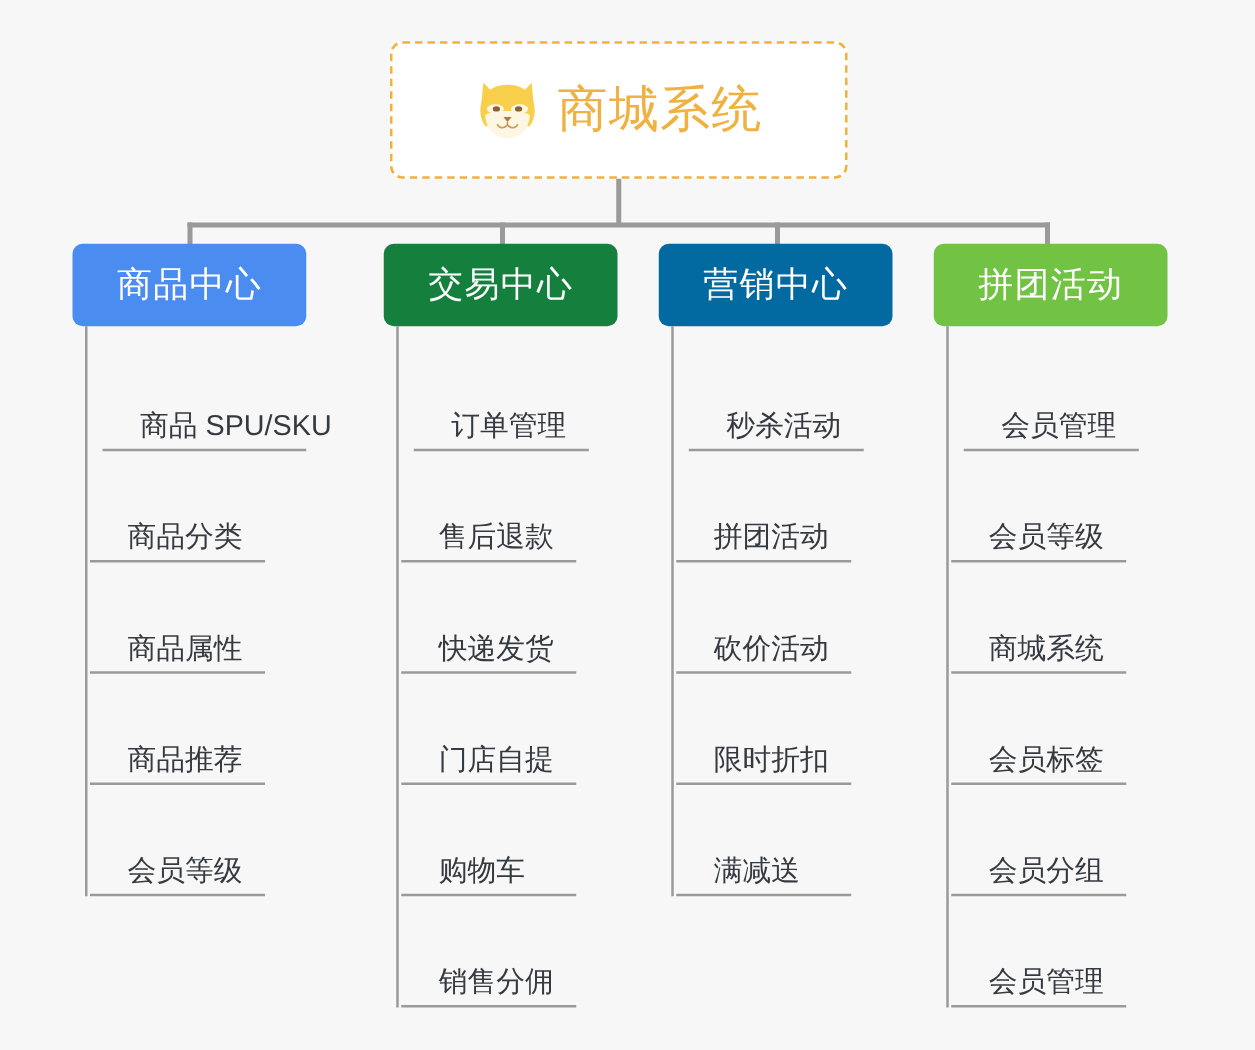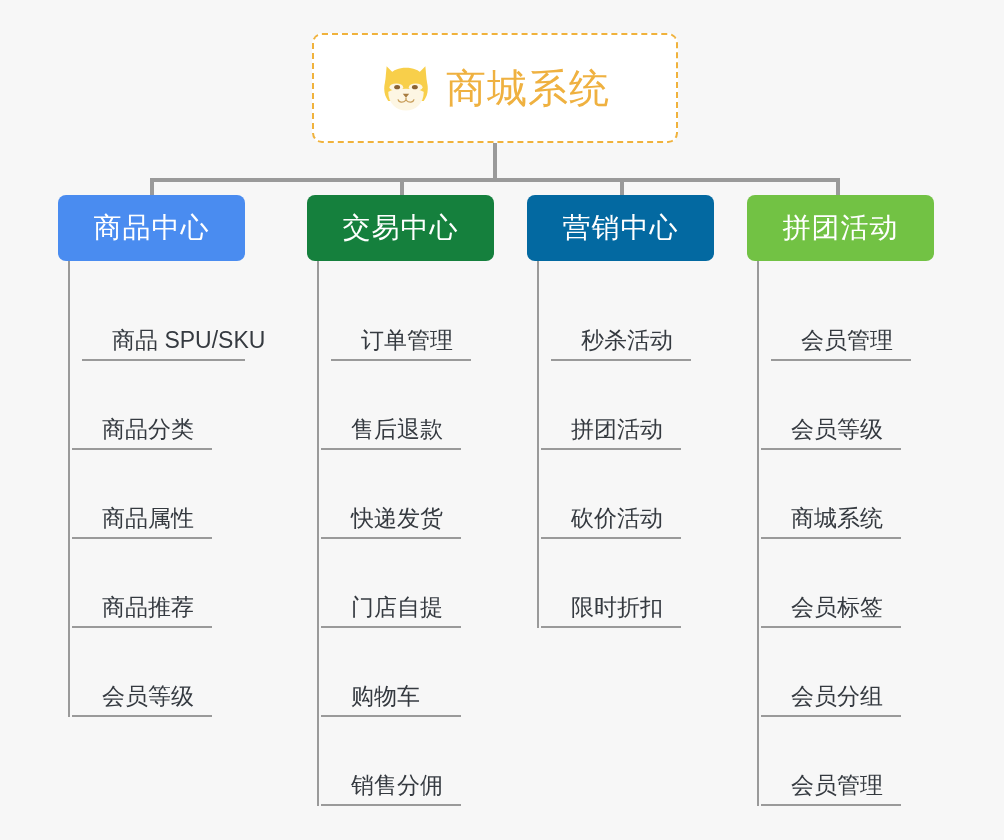--- a/index.html
+++ b/index.html
@@ -207,20 +207,23 @@
         </div>
       <div class="leaf">
           <span class="leaf-label">拼团活动</span>
         </div>
       <div class="leaf">
           <span class="leaf-label">砍价活动</span>
         </div>
       <div class="leaf">
           <span class="leaf-label">限时折扣</span>
         </div>
+      <div class="leaf">
+          <span class="leaf-label">满减送</span>
+        </div>
     </div>
   </div>
 
   <div class="column" style="left:747px;">
     <div class="cat-node" style="background: rgb(114, 194, 68);">
       <span>拼团活动</span>
     </div>
     <div class="leaf-stack">
       <div class="leaf">
           <span class="leaf-label">会员管理</span>

